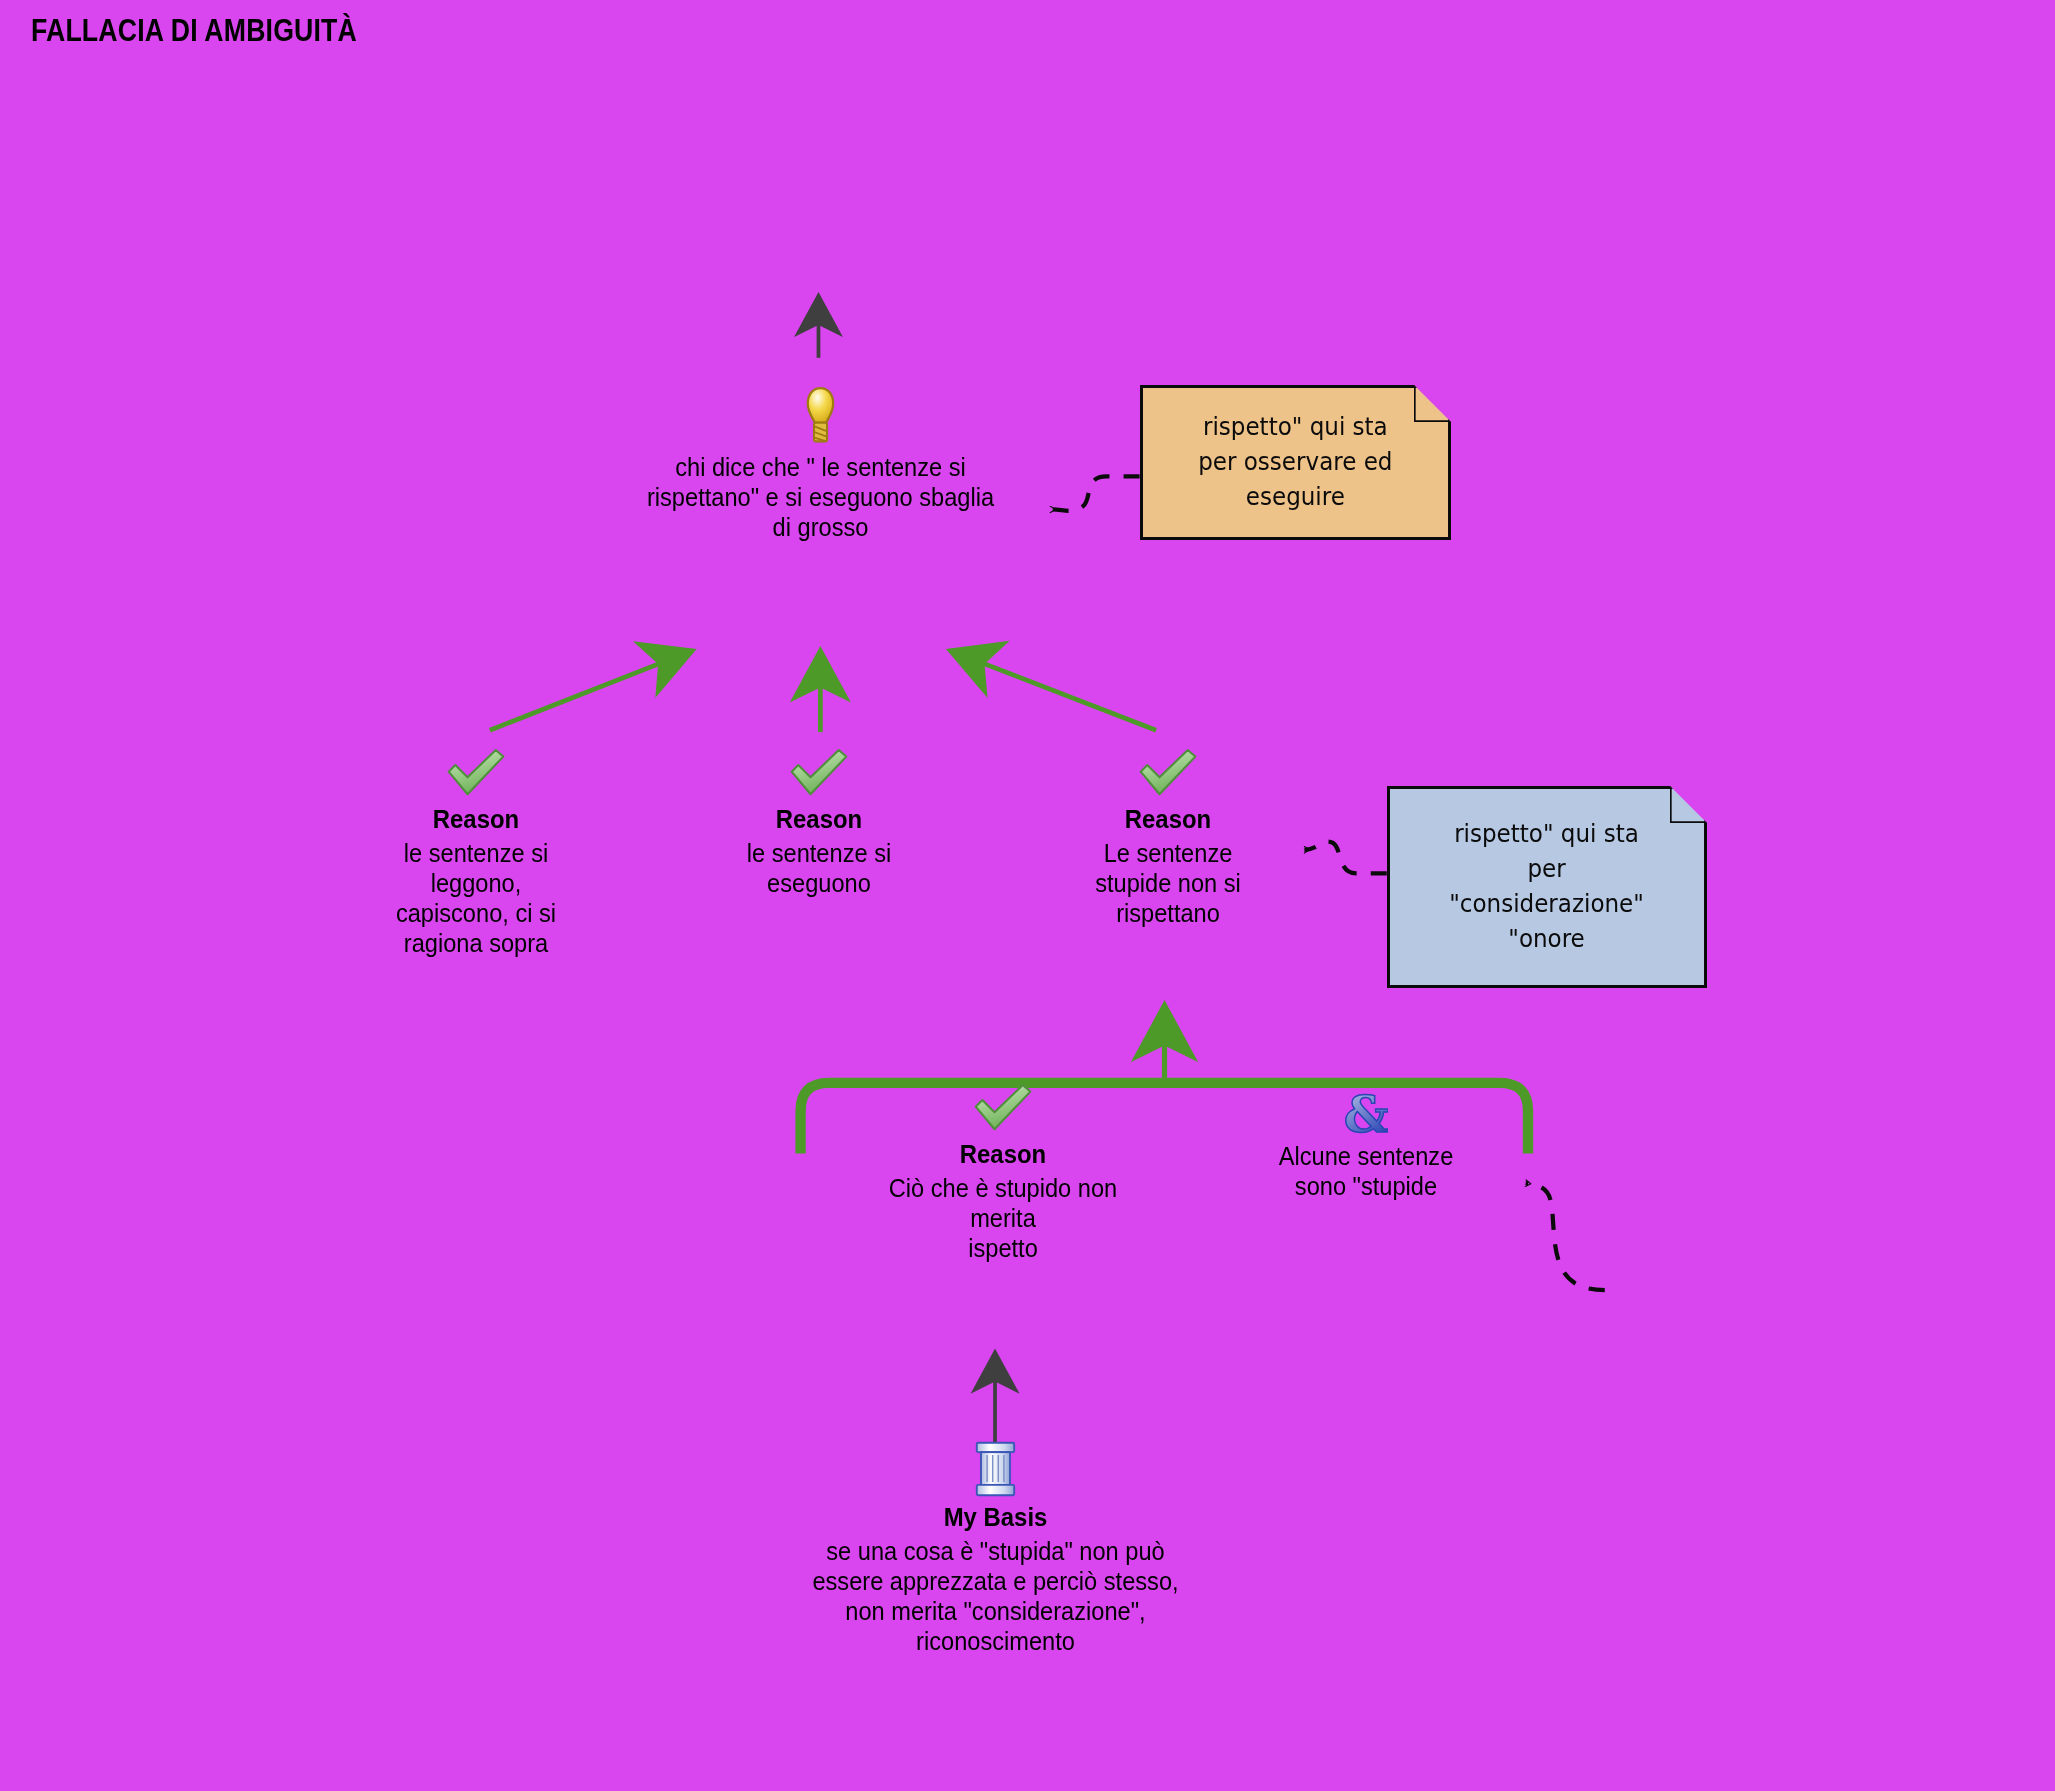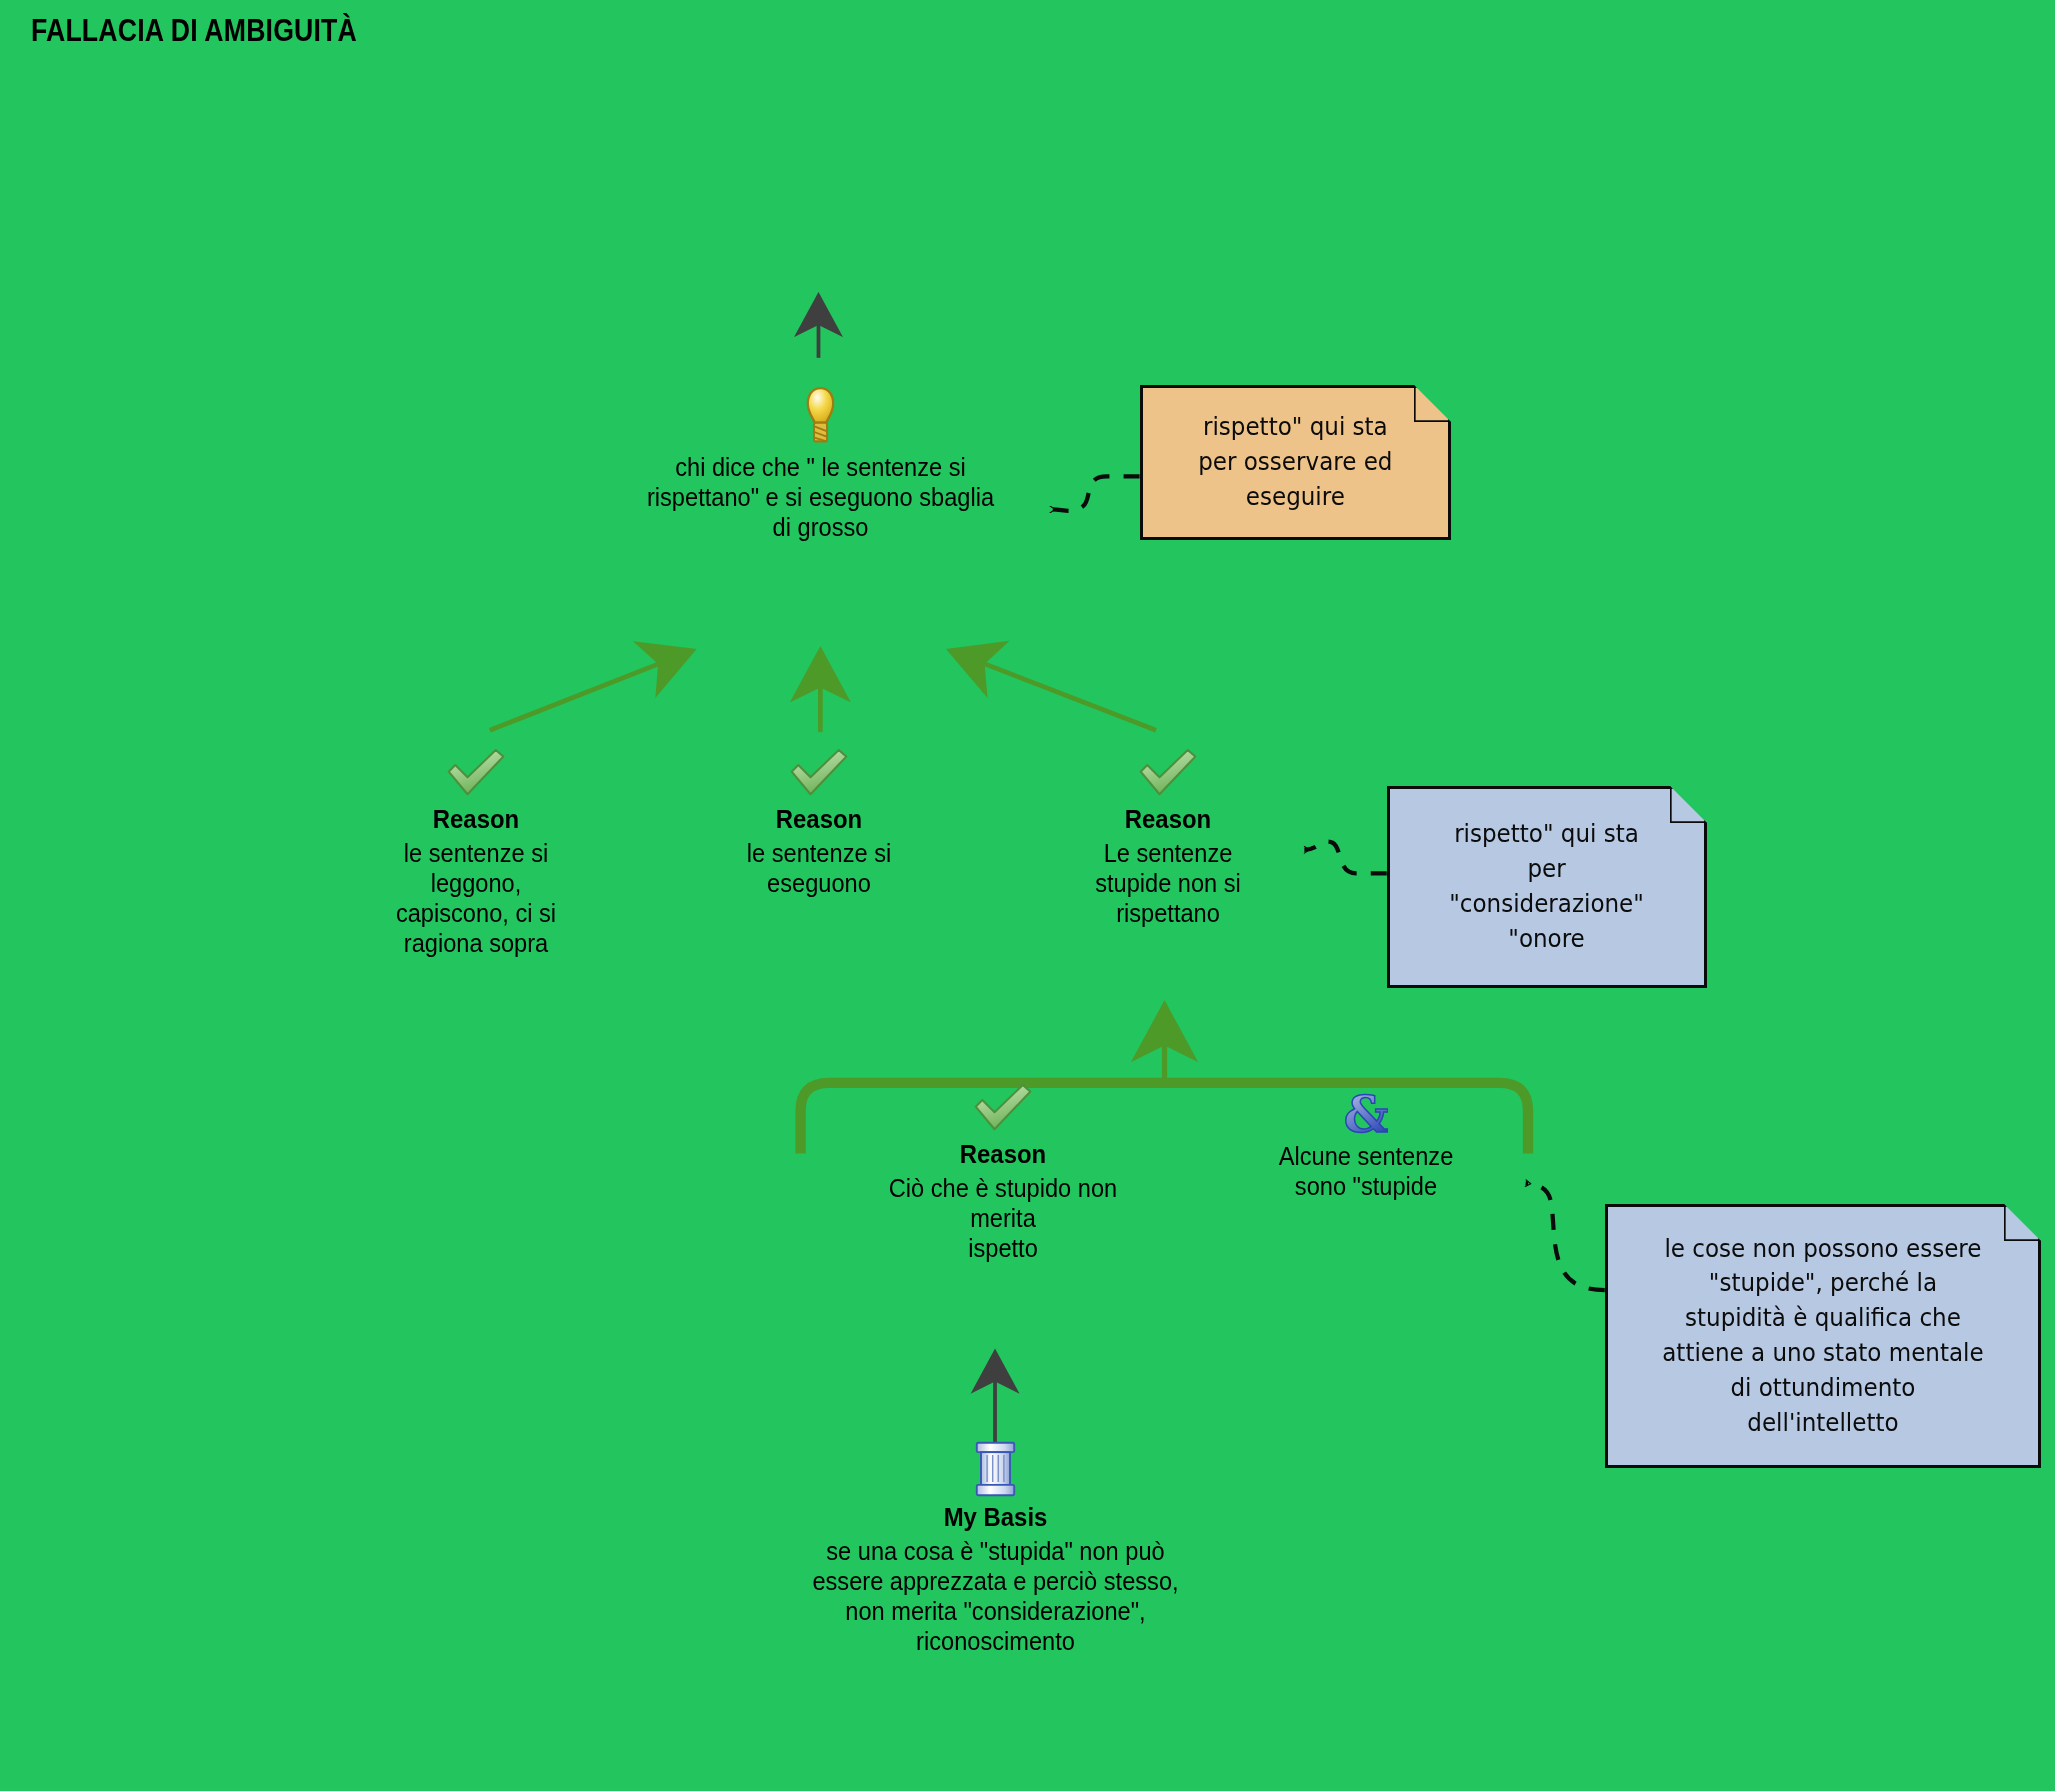--- a/index.html
+++ b/index.html
@@ -1,17 +1,17 @@
 <!DOCTYPE html>
 <html style="font-size:7.5px"><head>
 <meta charset="utf-8">
 <style>
   html,body{margin:0;padding:0;background:#ffffff;}
   body{font-family:"Liberation Sans",sans-serif;}
-  #stage{position:relative;width:2056px;height:1791px;background:#22c55e;overflow:hidden;}
+  #stage{position:relative;width:2056px;height:1791px;background:#d946ef;overflow:hidden;}
 
   .abs{position:absolute;}
 
   
   #map-title{
     left:31px; top:13px;
     font-size:31px; font-weight:bold; letter-spacing:0.2px;
     color:#000; white-space:nowrap;
     transform:scaleX(.86); transform-origin:left top;
   }
@@ -245,29 +245,15 @@
       <svg width="37" height="37" viewBox="0 0 78 78">
         <path d="M0,0 L0,78 L78,78" fill="none" stroke="#0b0b0b" stroke-width="7"></path>
       </svg>
     </span>
     <span class="ntxt">rispetto" qui sta
 per
 "considerazione"
 "onore</span>
   </div>
 
-  <div class="abs note" style="left:1605px;top:1204px;width:436px;height:264px;background:#B7C8E2;
-              clip-path:polygon(0 0, calc(100% - 37px) 0, 100% 37px, 100% 100%, 0 100%);">
-    <span class="fold">
-      <svg width="37" height="37" viewBox="0 0 78 78">
-        <path d="M0,0 L0,78 L78,78" fill="none" stroke="#0b0b0b" stroke-width="7"></path>
-      </svg>
-    </span>
-    <span class="ntxt">le cose non possono essere
-"stupide", perché la
-stupidità è qualifica che
-attiene a uno stato mentale
-di ottundimento
-dell'intelletto</span>
-  </div>
 
 </div>
 
 
 </body></html>

